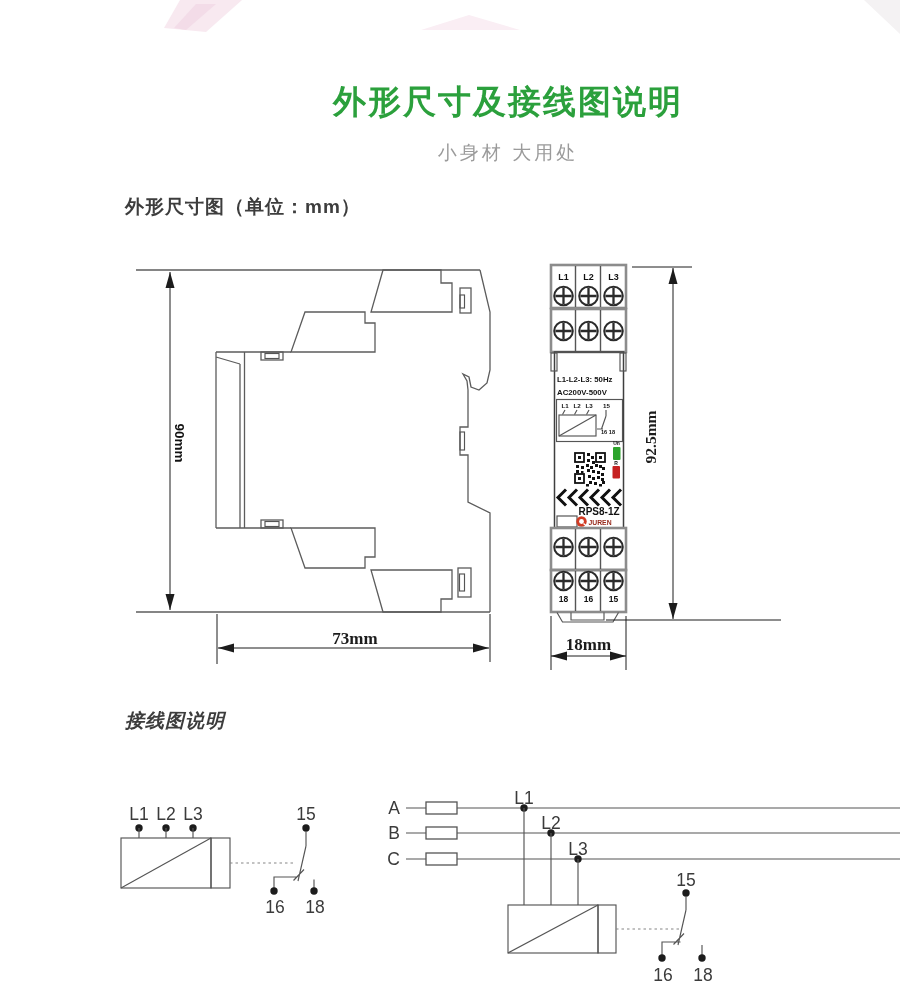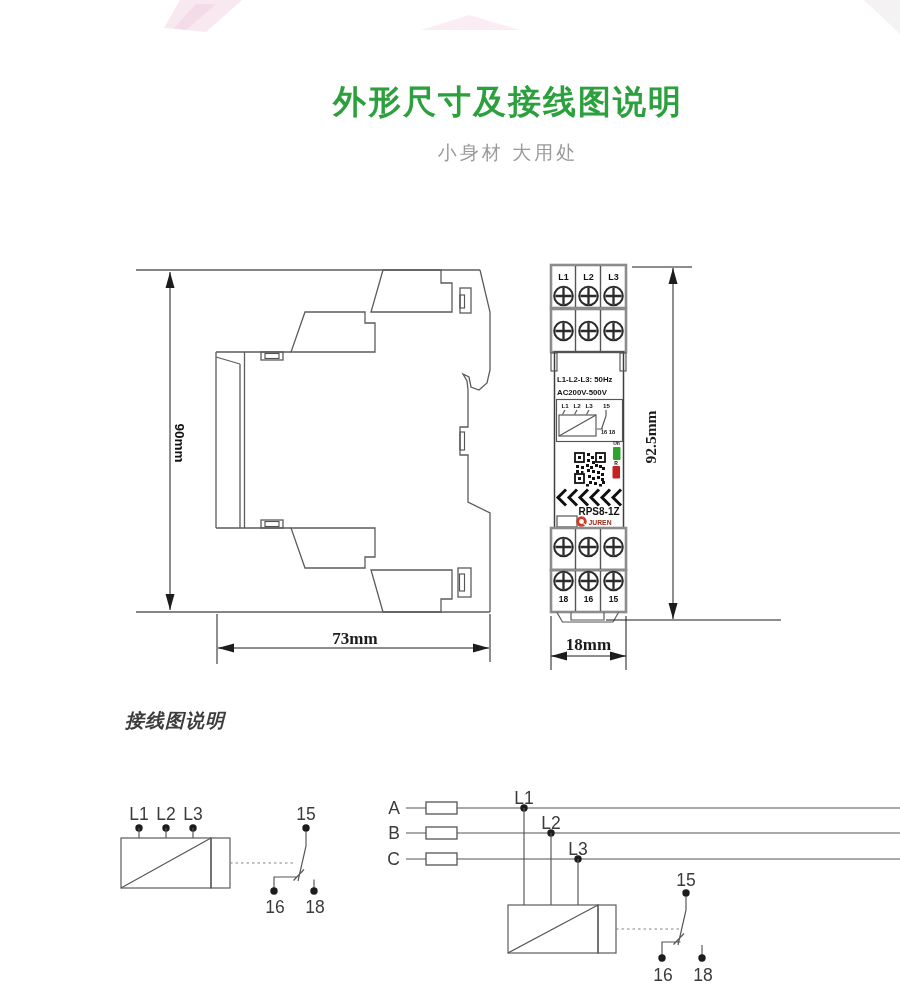--- a/index.html
+++ b/index.html
@@ -26,20 +26,21 @@
   .frame{stroke:#8c8c8c;stroke-width:2.6;fill:none;}
   .cell{stroke:#555;stroke-width:1.4;fill:none;}
 </style>
 </head>
 <body>
 
 <div id="page">
 
   <div class="page-title">外形尺寸及接线图说明</div>
   <div class="page-subtitle">小身材 大用处</div>
+  <div class="sec-heading" id="h-dim">外形尺寸图（单位：mm）</div>
   <div class="sec-heading" id="h-wire">接线图说明</div>
 
   <svg class="art" viewBox="0 0 900 1001">
     <defs>
       <g id="screw">
         <circle r="9.3" fill="#fff" stroke="#2b2b2b" stroke-width="2"></circle>
         <path d="M-8.1 0H8.1M0 -8.1V8.1" stroke="#2b2b2b" stroke-width="2.3"></path>
       </g>
     </defs>
 

